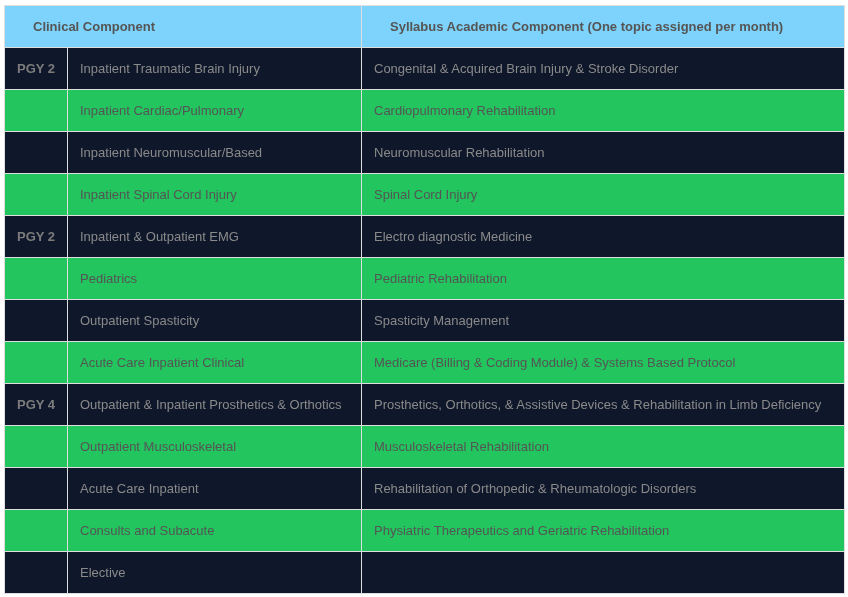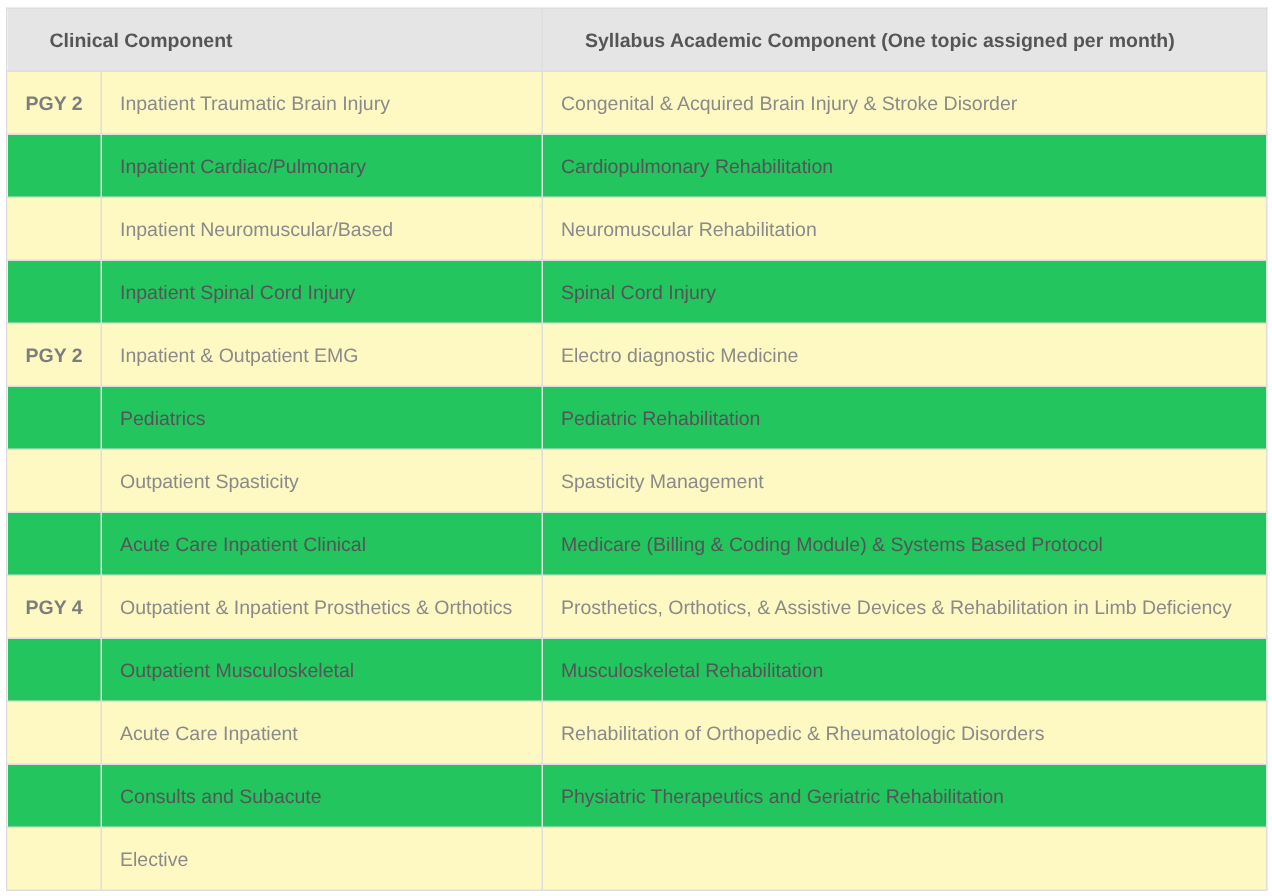--- a/index.html
+++ b/index.html
@@ -8,25 +8,25 @@
     position: absolute; left: 4px; top: 5px;
     width: 840px; border-collapse: collapse; table-layout: fixed;
     font-size: 13px;
   }
   table.sched td, table.sched th {
     border: 1px solid #dedede;
     height: 41px; padding: 0 12px;
     text-align: left; vertical-align: middle;
     white-space: nowrap; overflow: hidden;
   }
-  table.sched th { background: #e5e5e5; color: #555555; font-weight: bold; padding-left: 28px; }
+  table.sched th { background: #7dd3fc; color: #555555; font-weight: bold; padding-left: 28px; }
   col.c1 { width: 63px; }
   col.c2 { width: 294px; }
   col.c3 { width: 483px; }
-  tr.odd td { background: #fef9c3; color: #8a8a8a; }
+  tr.odd td { background: #0f172a; color: #8a8a8a; }
   tr.even td { background: #22c55e; color: #555555; }
   td.pgy { font-weight: bold; color: #7d7d7d !important; }
 </style>
 </head>
 <body>
 
 <table class="sched">
   <colgroup>
       <col class="c1">
       <col class="c2">

